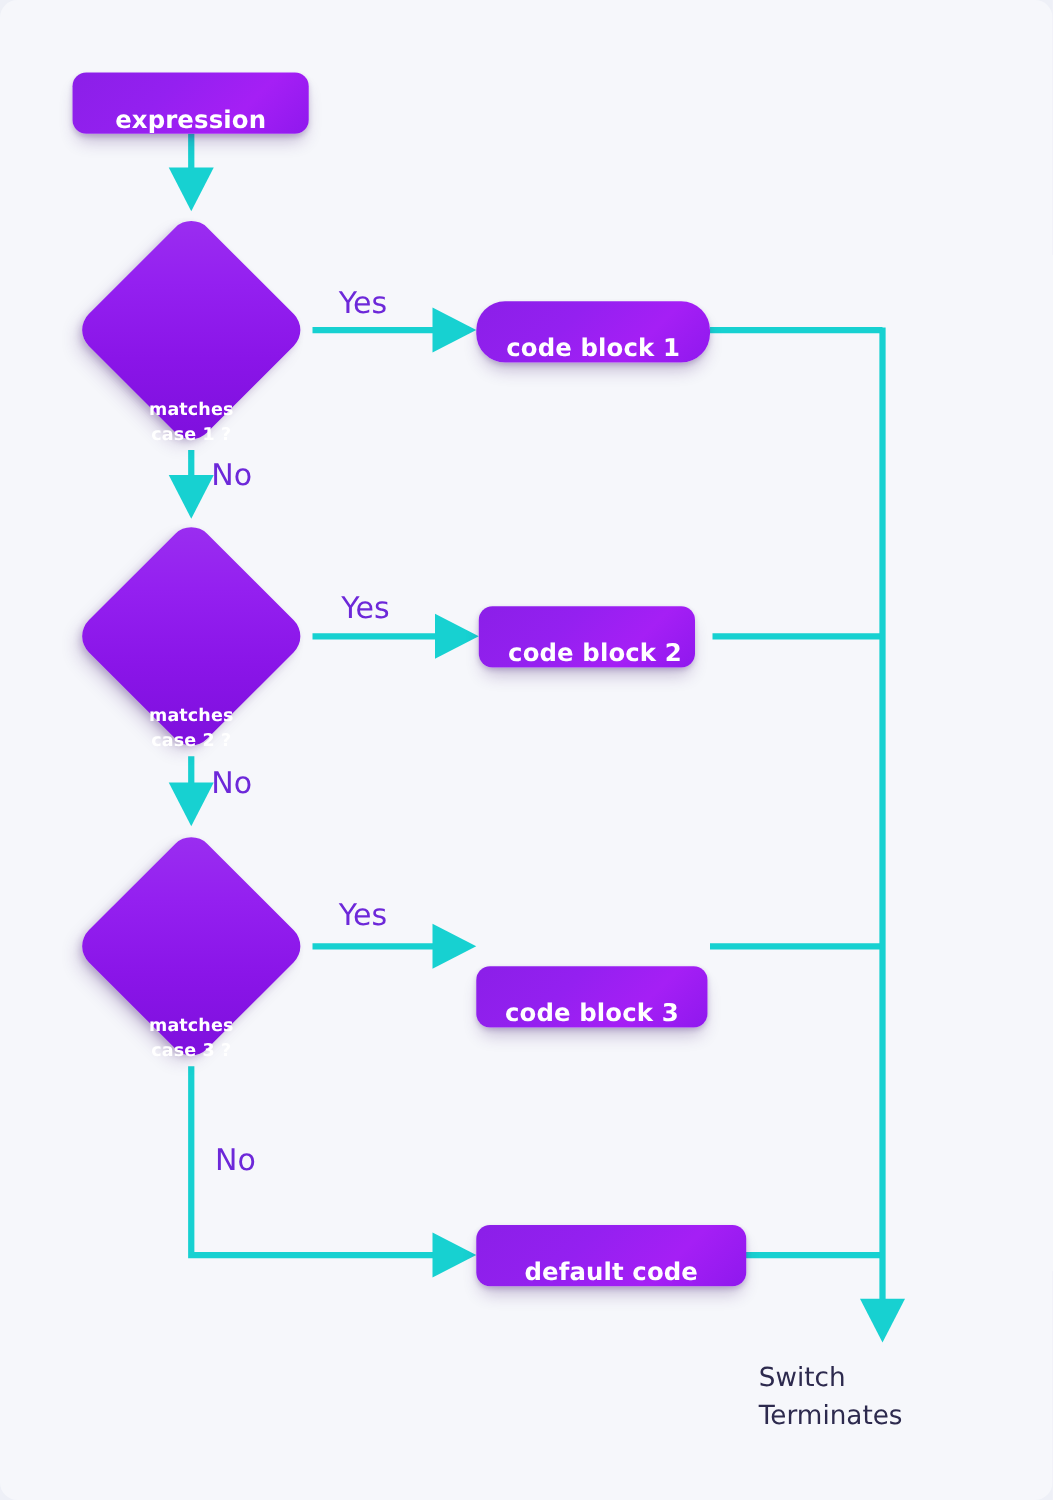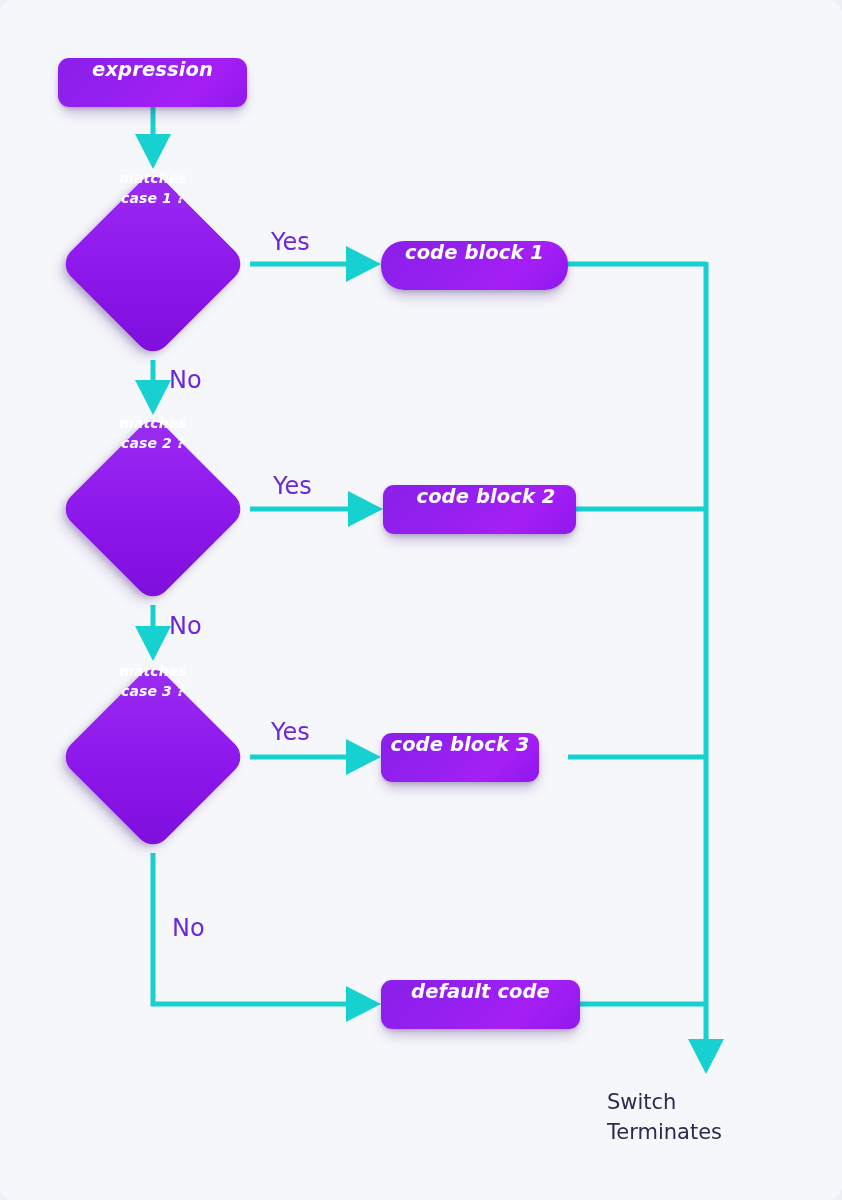--- a/index.html
+++ b/index.html
@@ -28,26 +28,25 @@
     width: 842px;
     height: 1200px;
     pointer-events: none;
   }
 
   
   .node {
     position: absolute;
     box-sizing: border-box;
     display: flex;
-    align-items: flex-start;
+    align-items: flex-end;
     justify-content: center;
     color: #ffffff;
     text-align: center;
     letter-spacing: 0.1px;
-    font-style: italic;
   }
 
   .node-process {
     border-radius: 11px;
     background: linear-gradient(135deg, #8b1fe8 0%, #9420f0 38%, #a51ff5 70%, #8f18ee 100%);
     box-shadow: 0 9px 14px -4px rgba(60, 20, 110, 0.30),
                 0 2px 4px rgba(60, 20, 110, 0.18);
     font-size: 19.5px;
     font-weight: 700;
   }
@@ -148,35 +147,35 @@
   <div class="node node-process" style="left:381px; top:241px; width:187px; height:49px;border-radius:23px;">
     <span>code block 1</span>
   </div>
 
   <div class="node node-decision" style="left:58px; top:414px; width:190px; height:190px;">
     <span class="diamond-bg"></span>
     <span class="dlabel">matches
 case 2 ?</span>
   </div>
 
-  <div class="node node-process" style="left:383px; top:485px; width:193px; height:49px;padding-left:13px;">
+  <div class="node node-process" style="left:383px; top:485px; width:173px; height:49px;padding-left:13px;">
     <span>code block 2</span>
   </div>
 
   <div class="node node-decision" style="left:58px; top:662px; width:190px; height:190px;">
     <span class="diamond-bg"></span>
     <span class="dlabel">matches
 case 3 ?</span>
   </div>
 
-  <div class="node node-process" style="left:381px; top:733px; width:158px; height:49px;">
+  <div class="node node-process" style="left:381px; top:773px; width:185px; height:49px;">
     <span>code block 3</span>
   </div>
 
-  <div class="node node-process" style="left:381px; top:980px; width:199px; height:49px;">
+  <div class="node node-process" style="left:381px; top:980px; width:216px; height:49px;">
     <span>default code</span>
   </div>
 
   <div class="edge-label" style="left:271px; top:228px;">Yes</div>
   <div class="edge-label" style="left:169px; top:366px;">No</div>
 
   <div class="edge-label" style="left:273px; top:472px;">Yes</div>
   <div class="edge-label" style="left:169px; top:612px;">No</div>
 
   <div class="edge-label" style="left:271px; top:718px;">Yes</div>

